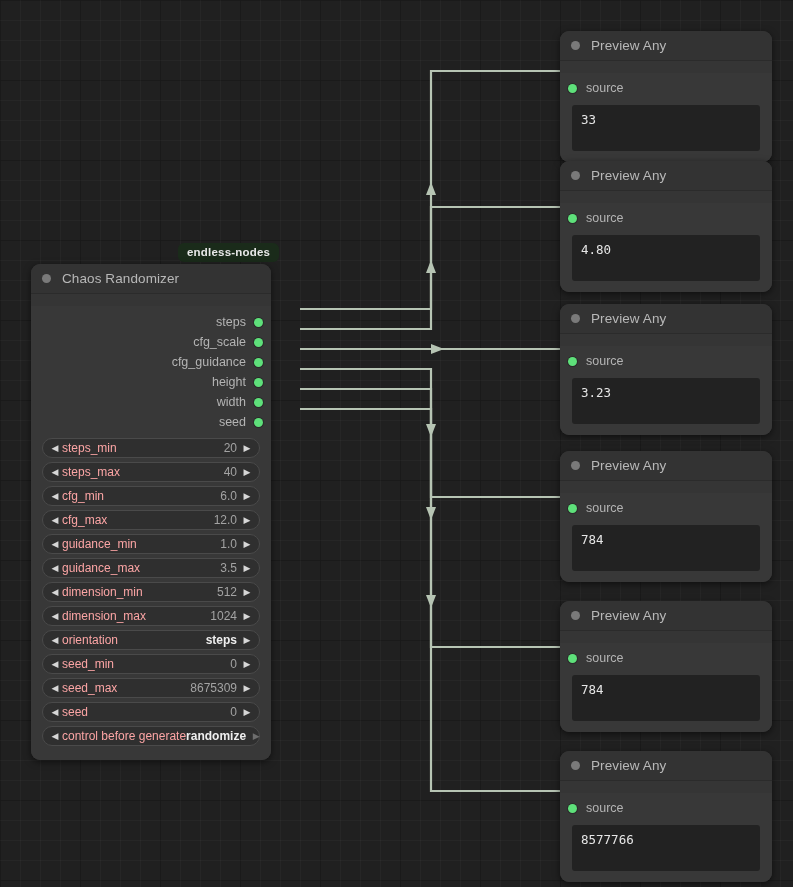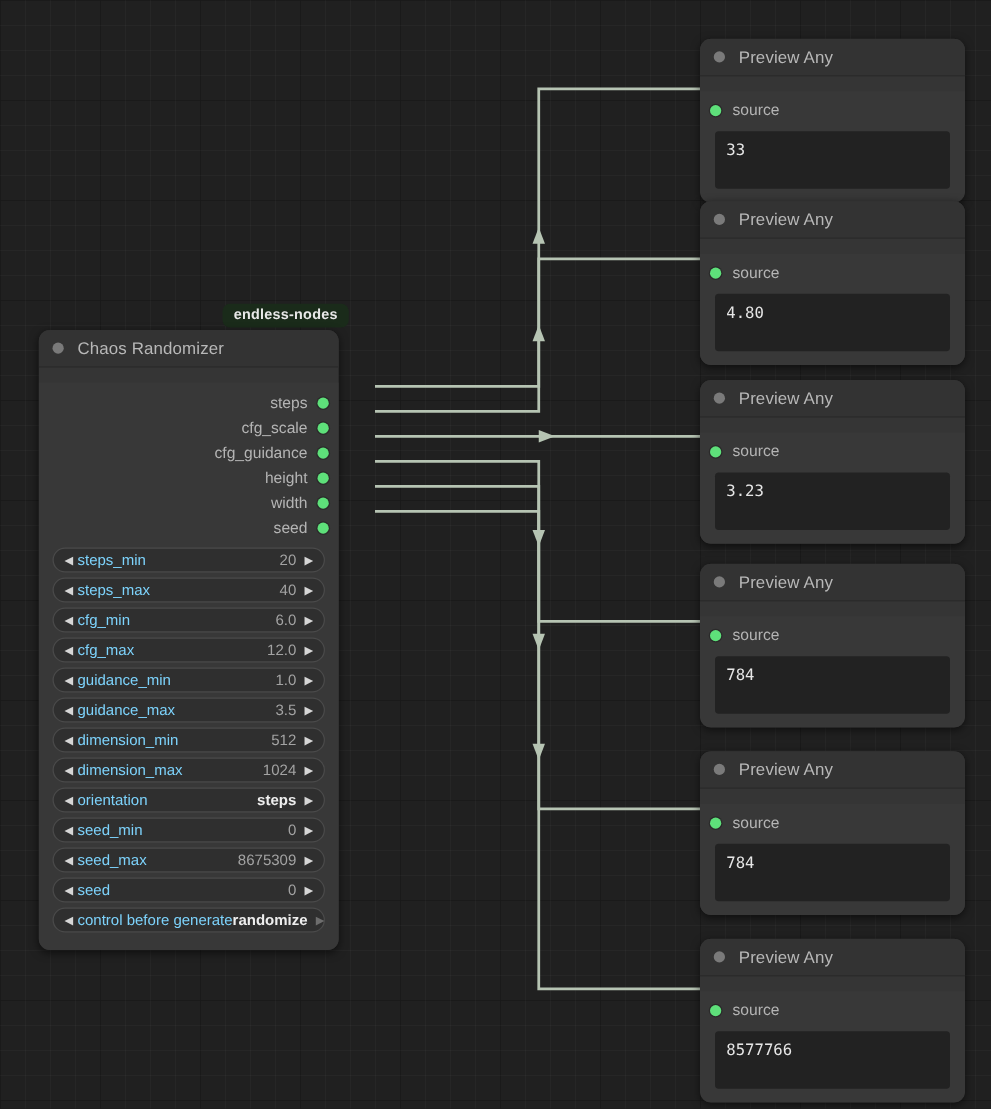--- a/index.html
+++ b/index.html
@@ -93,21 +93,21 @@
     padding: 0 6px;
     position: relative;
     box-sizing: border-box;
   }
   .w-arrow {
     font-size: 9px; color: #d6d6d6; line-height: 1;
     width: 12px; text-align: center; flex: 0 0 auto; user-select: none;
   }
   .w-arrow.dim { color: #6d6d6d; }
   .w-name {
-    font-size: 12px; color: #7dd3fc; white-space: nowrap;
+    font-size: 12px; color: #fca5a5; white-space: nowrap;
     margin-left: 1px;
   }
   .w-val {
     margin-left: auto; font-size: 12px; color: #a3a3a3;
     padding-right: 4px; white-space: nowrap;
   }
   .w-val.bold { font-weight: bold; color: #eeeeee; }
   .widget.toggle { justify-content: flex-start; }
   .widget.toggle .w-name { margin-left: 14px; }
   .toggle-knob {

